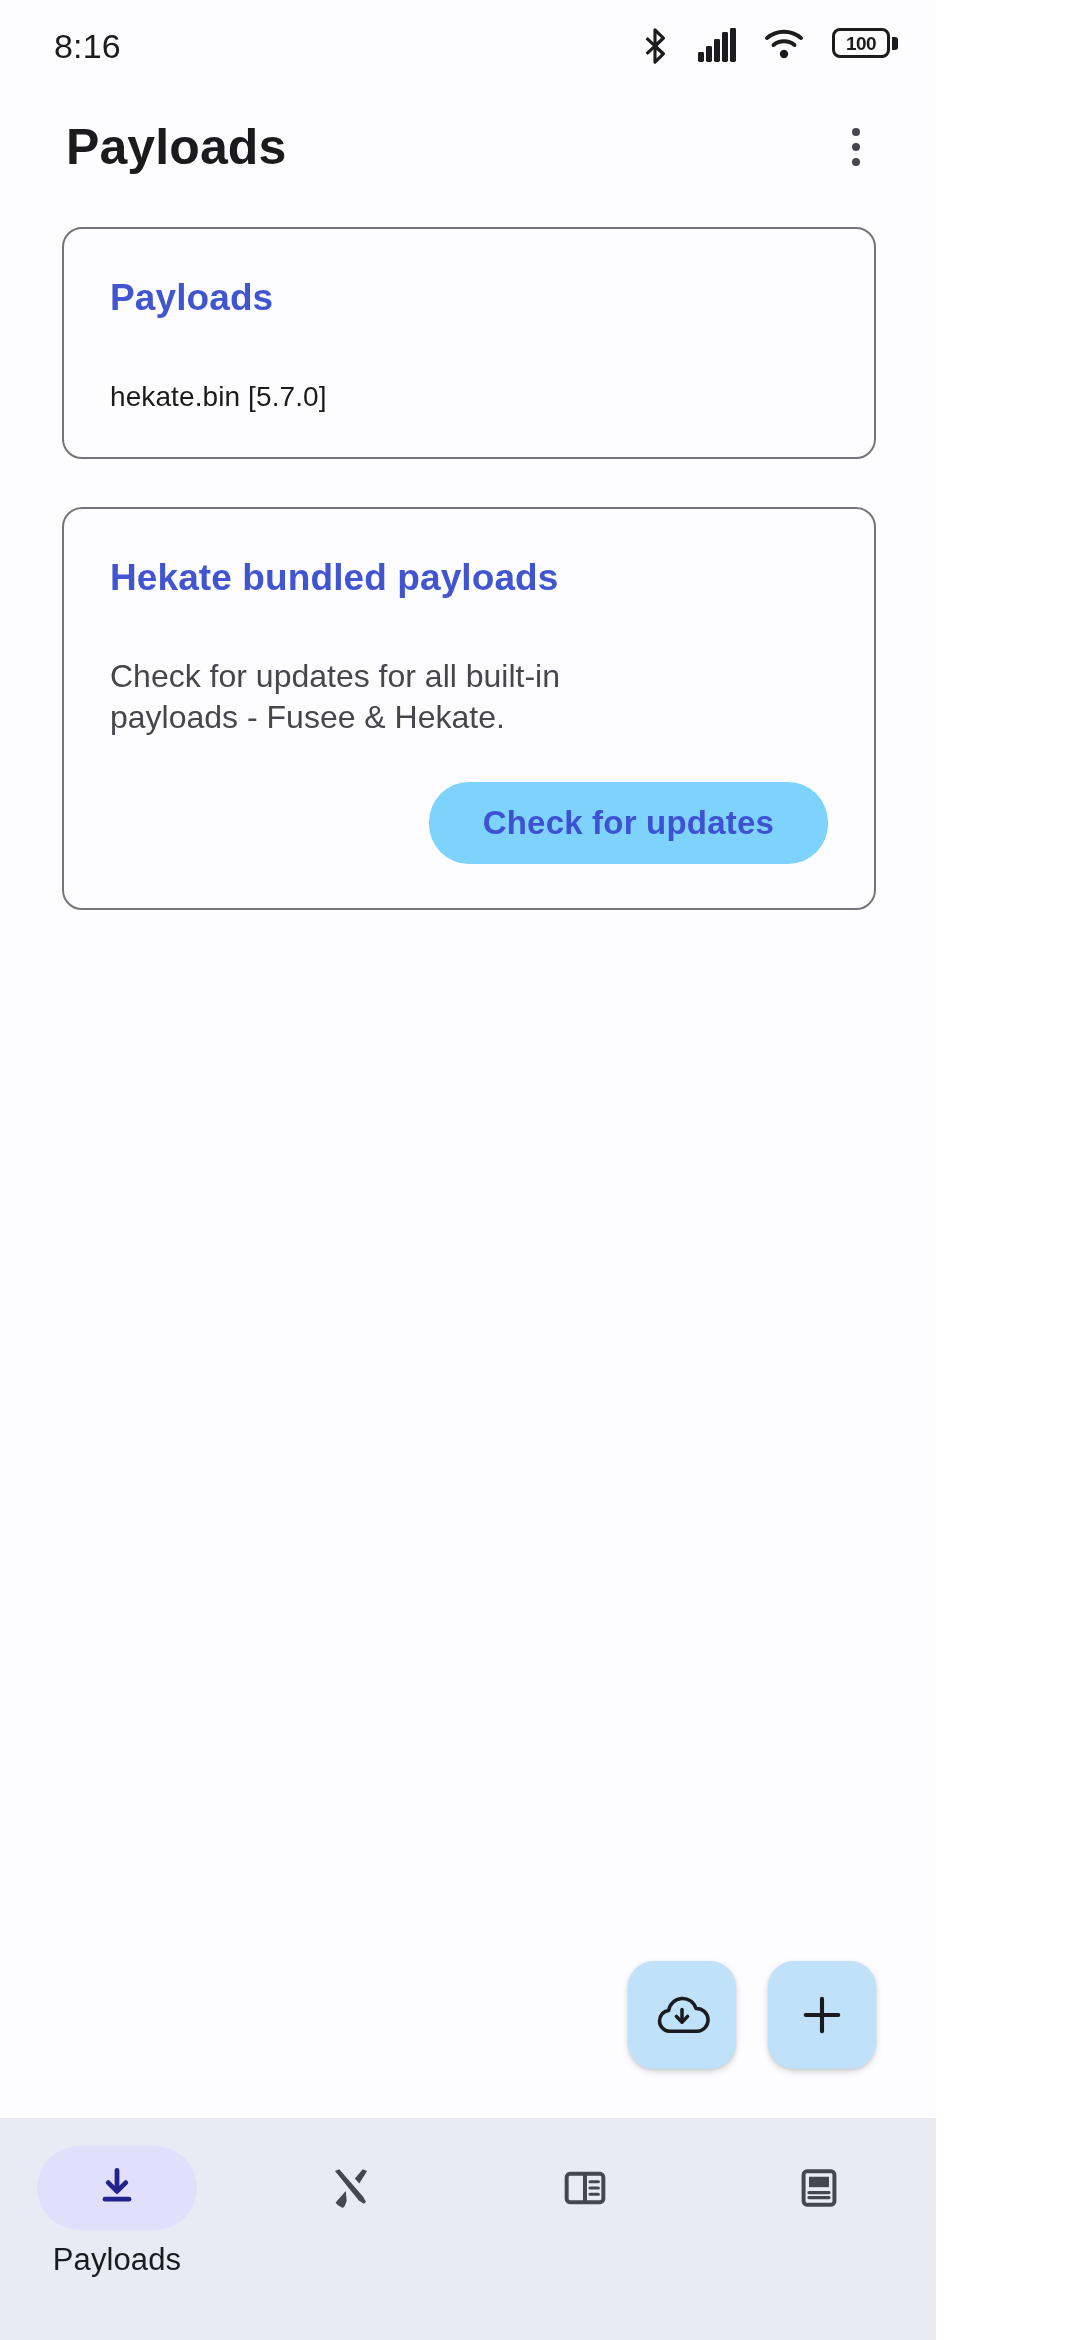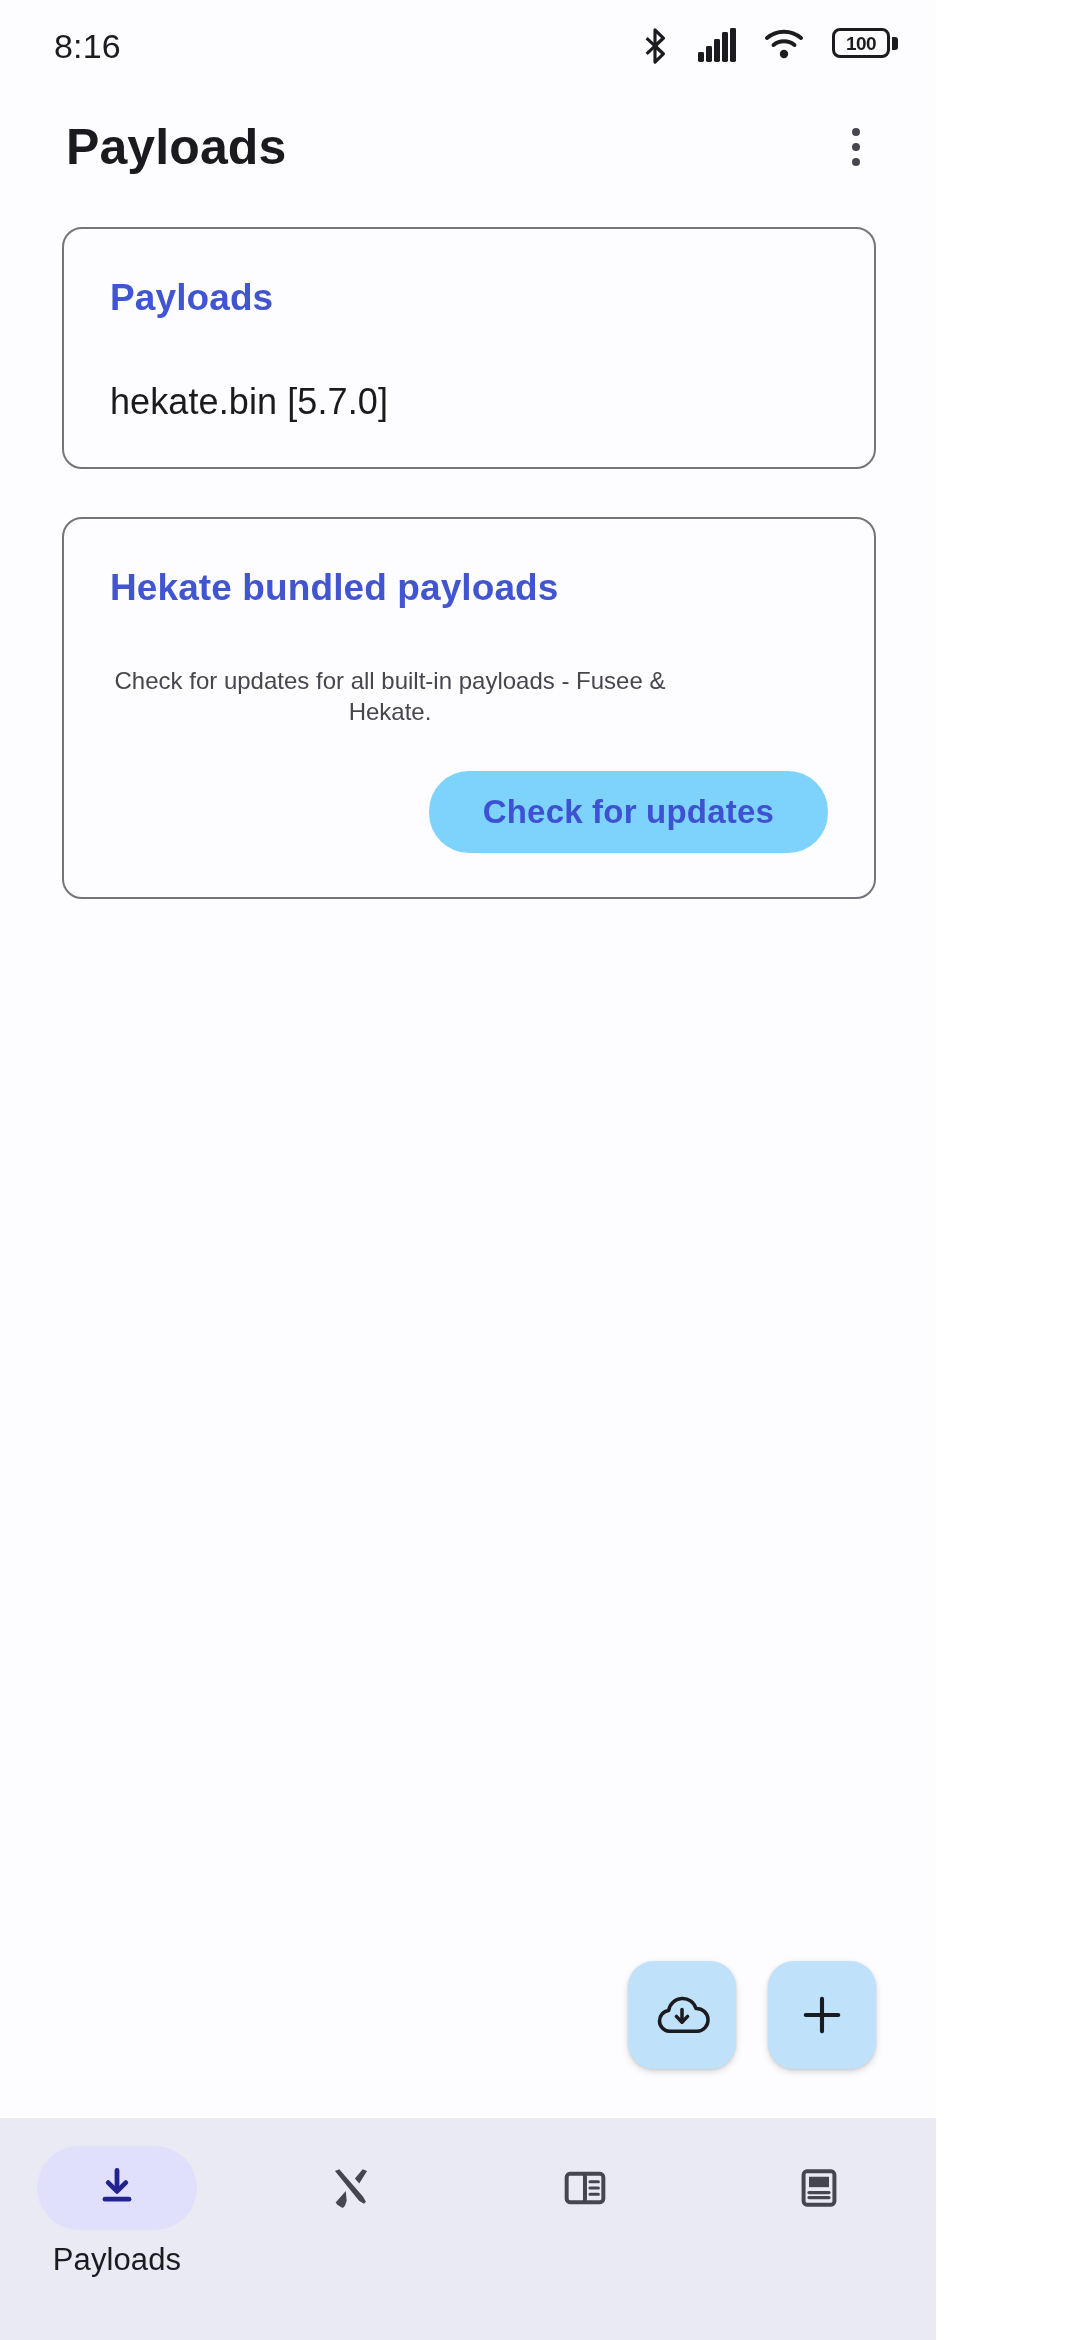--- a/index.html
+++ b/index.html
@@ -116,32 +116,31 @@
     padding: 48px 46px 44px 46px;
     margin-bottom: 48px;
   }
   .card-title {
     font-size: 37px;
     font-weight: 700;
     color: #4255d0;
     letter-spacing: 0.1px;
   }
   .payload-item {
-    font-size: 36px;
+    font-size: 28px;
     color: #1b1b1f;
     margin-top: 62px;
     letter-spacing: 0.1px;
   }
   .card-body {
-    font-size: 24px;
+    font-size: 32px;
     color: #46464f;
     line-height: 1.28;
     margin-top: 57px;
     max-width: 560px;
-    text-align: center;
   }
   .card-actions {
     display: flex;
     justify-content: flex-end;
     margin-top: 44px;
   }
   .tonal-btn {
     background: #7dd3fc;
     color: #3f51d3;
     border: none;

